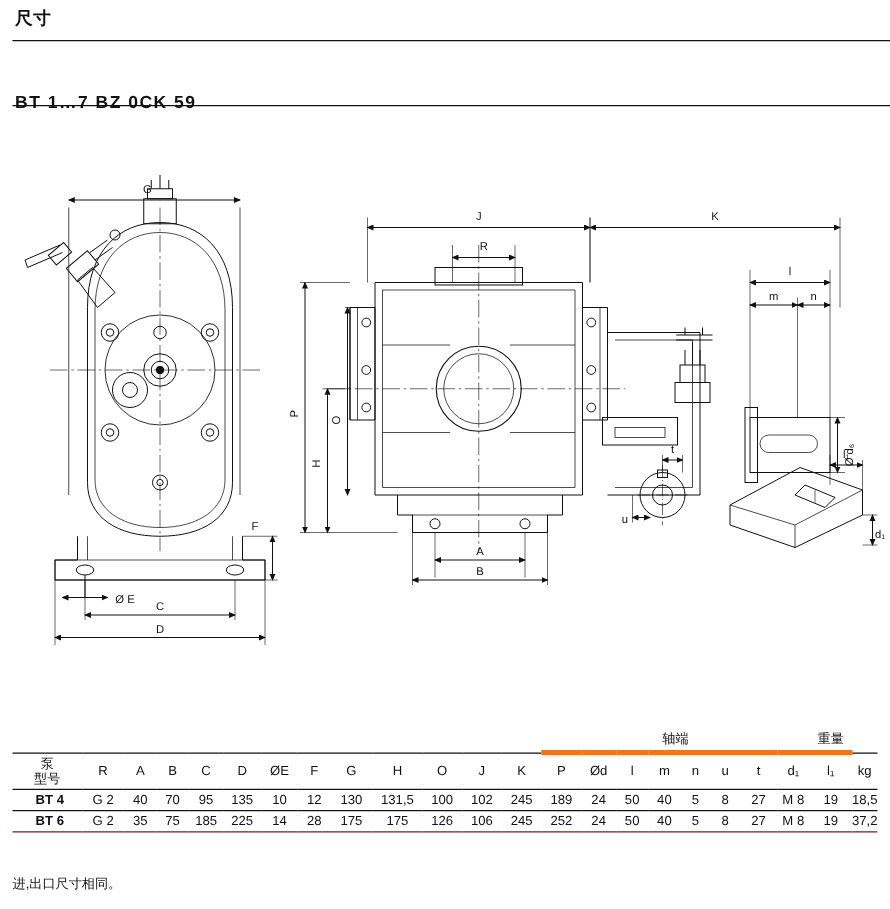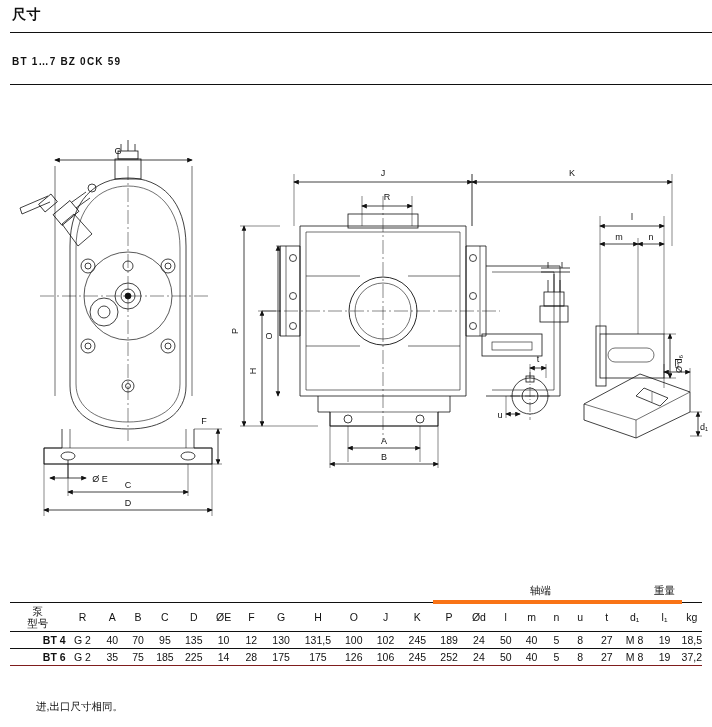--- a/index.html
+++ b/index.html
@@ -17,49 +17,49 @@
   .title{
     position:absolute;left:12px;top:6px;
     font-size:14px;font-weight:bold;letter-spacing:0.5px;
   }
   .rule{
     position:absolute;left:10px;right:10px;height:1px;background:#111;
   }
   .rule.r1{top:32px;}
   .rule.r2{top:84px;}
   .subtitle{
-    position:absolute;left:12px;top:56px;
-    font-size:10px;font-weight:bold;letter-spacing:1.2px;
+    position:absolute;left:12px;top:73px;
+    font-size:14px;font-weight:bold;letter-spacing:1.2px;
   }
 
   
   .drawing{position:absolute;left:0;top:96px;width:712px;height:430px;}
   .drawing svg{display:block;}
 
   
   .tablewrap{position:absolute;left:10px;top:578px;width:692px;}
   table.dims{
     border-collapse:collapse;width:692px;
     font-size:10.5px;
   }
   table.dims td,table.dims th{
     text-align:center;padding:2px 0;font-weight:normal;
     white-space:nowrap;
   }
   .grp-row td{font-size:10.5px;padding-bottom:0;}
   .hdr-row td{font-weight:bold;font-size:10.5px;padding-top:1px;padding-bottom:4px;}
   .data-row td{font-size:10.5px;padding:5px 0;}
-  .data-row td.model{font-weight:bold;text-align:right;padding-left:4px;}
+  .data-row td.model{font-weight:bold;text-align:center;padding-left:4px;}
   .line-top{border-top:1px solid #111;}
   .line-bot{border-bottom:1px solid #7f1d1d;}
   .pump-label{
     text-align:left;padding-left:4px;font-weight:bold;line-height:1.15;
   }
   .footnote{
-    position:absolute;left:10px;top:700px;font-size:10.5px;margin-left:26px;
+    position:absolute;left:10px;top:700px;font-size:10.5px;
   }
   .grp-underline{
     border-bottom:4px solid #f97316;
   }
 </style>
 </head>
 <body>
 
 <div class="page">
 

